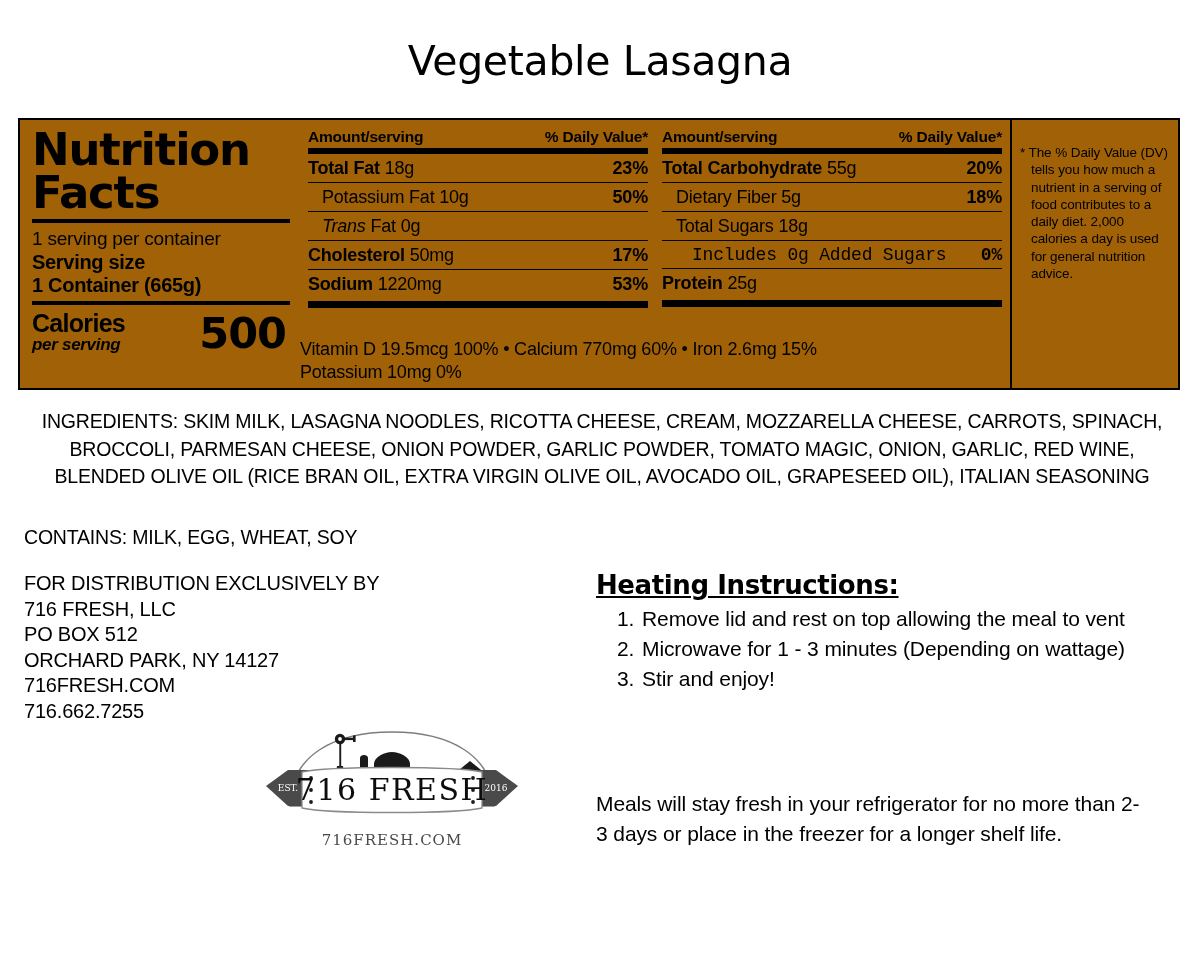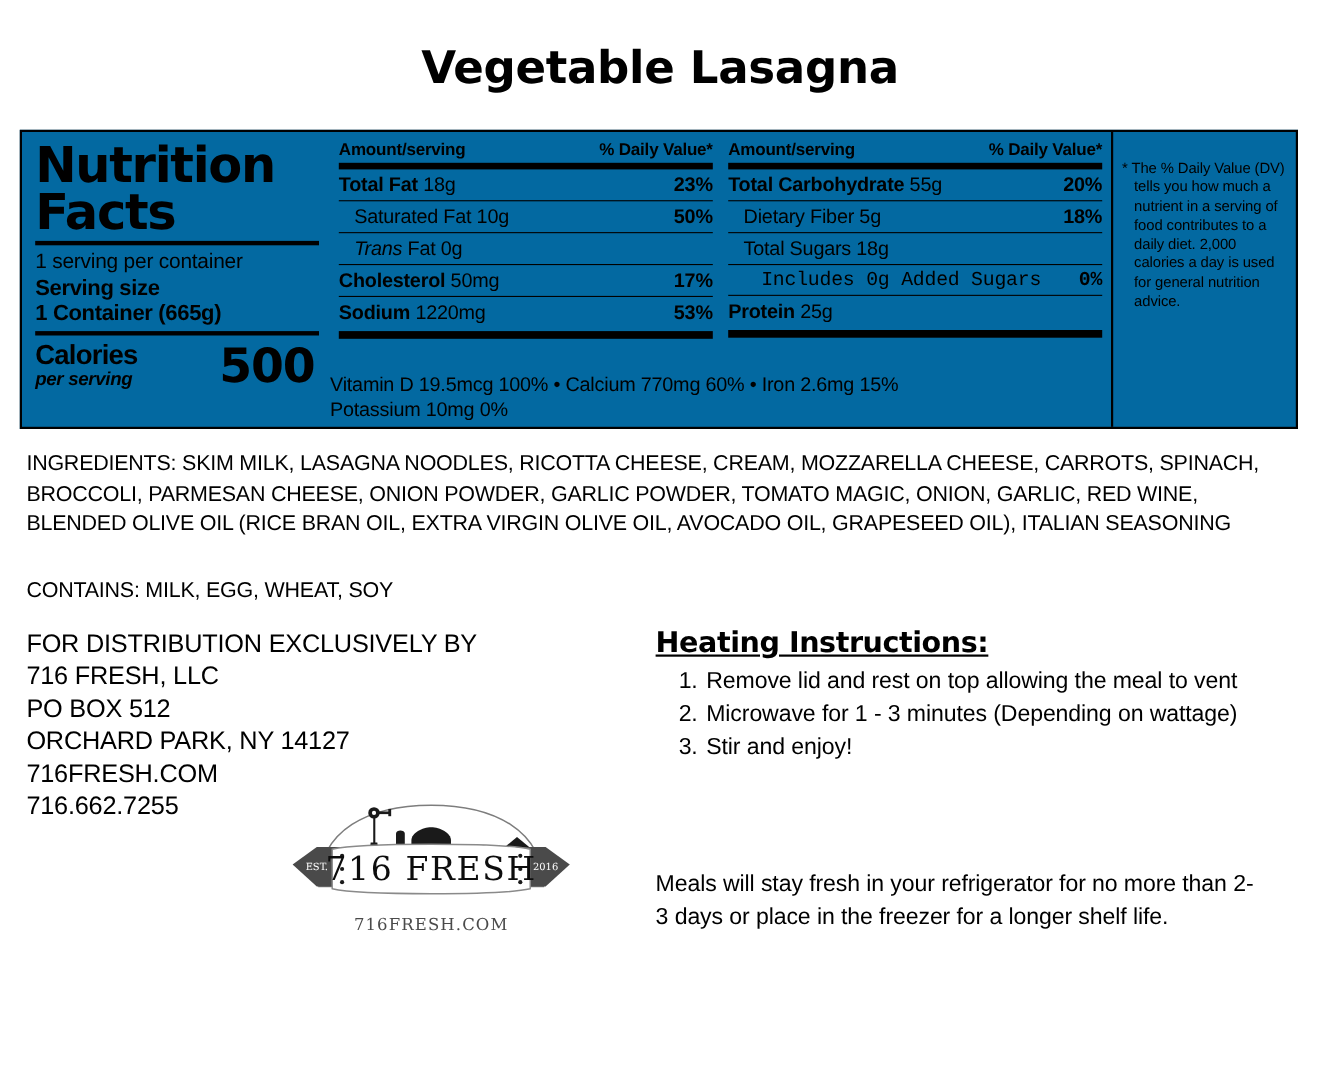--- a/index.html
+++ b/index.html
@@ -13,38 +13,38 @@
     font-family: "Liberation Sans", sans-serif;
     color: #000000;
     position: relative;
     overflow: hidden;
   }
 
   
   .product-title {
     text-align: center;
     font-family: "DejaVu Sans", sans-serif;
-    font-weight: bold;
+    font-weight: normal;
     font-size: 41px;
     letter-spacing: -0.3px;
     margin: 0;
     padding: 39px 0 0 0;
     line-height: 1.1;
   }
 
   
   .nf-panel {
     position: absolute;
     left: 18px;
     top: 118px;
     width: 1162px;
     height: 272px;
     border: 2px solid #000;
     box-sizing: border-box;
-    background: #0369a1;
+    background: #a16207;
     display: flex;
     font-family: "Liberation Sans", sans-serif;
   }
 
   
   .nf-left {
     width: 280px;
     box-sizing: border-box;
     padding: 6px 10px 0 12px;
     flex: 0 0 280px;
@@ -165,35 +165,36 @@
 
   
   .ingredients {
     position: absolute;
     left: 24px;
     top: 408px;
     width: 1156px;
     font-size: 19.5px;
     line-height: 1.42;
     letter-spacing: -0.2px;
+    text-align: center;
   }
   .contains {
     position: absolute;
     left: 24px;
     top: 526px;
     font-size: 19.5px;
     letter-spacing: -0.2px;
   }
 
   
   .distributor {
     position: absolute;
     left: 24px;
     top: 571px;
-    font-size: 23px;
+    font-size: 20px;
     line-height: 1.28;
     letter-spacing: -0.2px;
   }
   .distributor div { white-space: nowrap; }
 
   
   .logo {
     position: absolute;
     left: 258px;
     top: 728px;
@@ -278,21 +279,21 @@
     </div>
     <div class="bar-thick"></div>
 
     <div class="nrow">
       <span class="nm"><b>Total Fat</b>
         <span>18g</span></span>
       <span class="pct">23%</span>
     </div>
 
     <div class="nrow indent1">
-      <span class="nm">Saturated Fat 10g</span>
+      <span class="nm">Potassium Fat 10g</span>
       <span class="pct">50%</span>
     </div>
 
     <div class="nrow indent1">
       <span class="nm"><i>Trans</i><span> Fat 0g</span></span>
       <span class="pct"></span>
     </div>
 
     <div class="nrow">
       <span class="nm"><b>Cholesterol</b>

